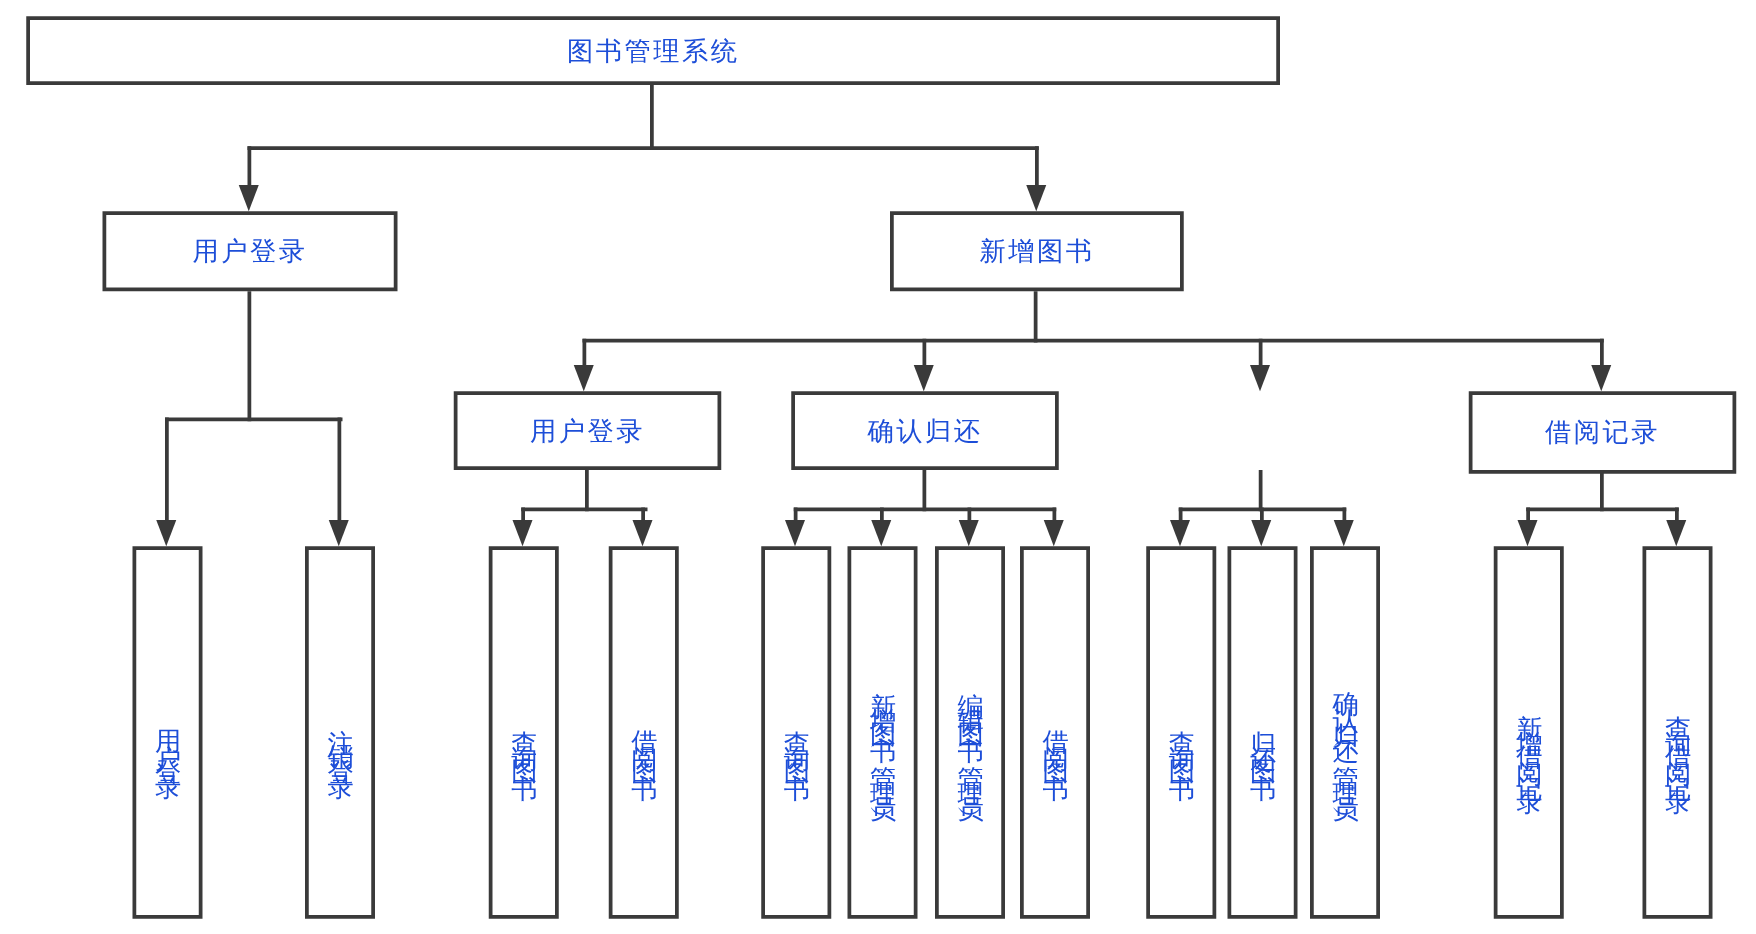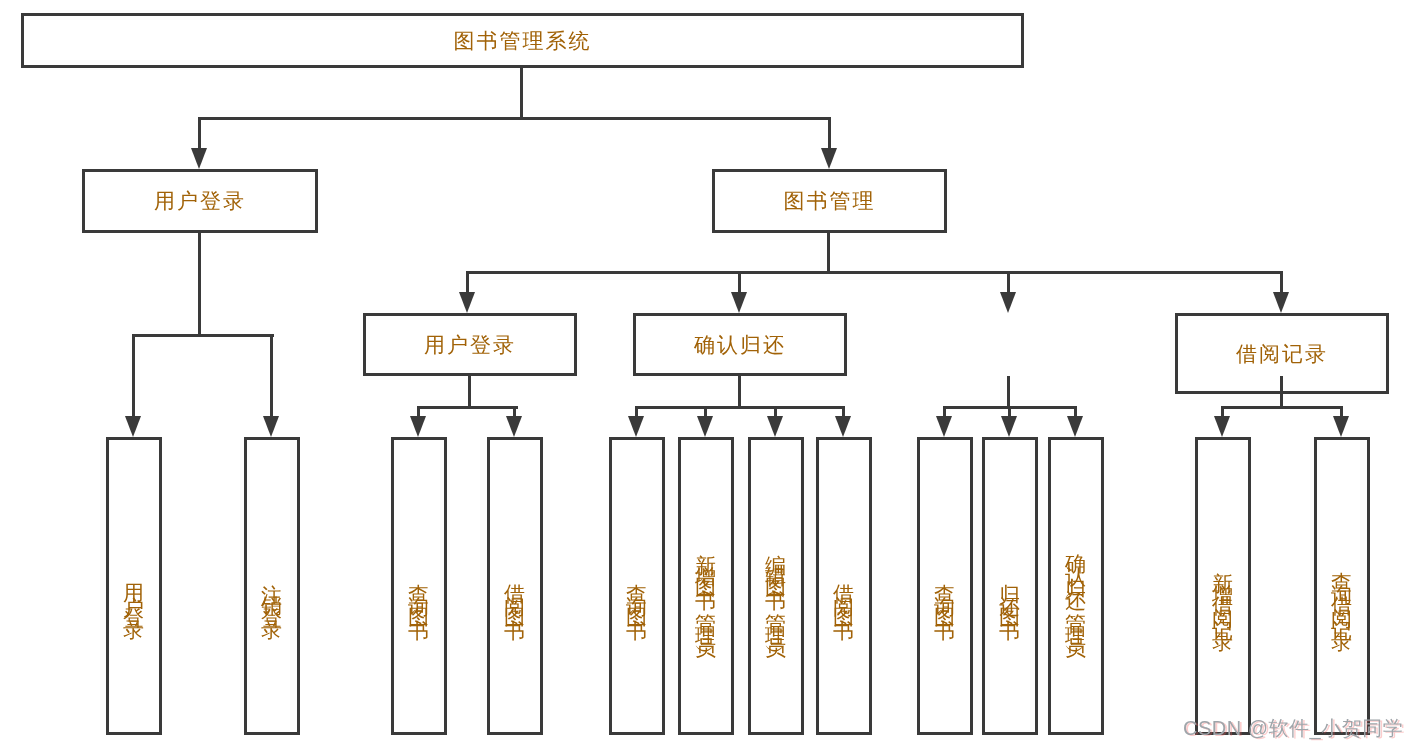--- a/index.html
+++ b/index.html
@@ -4,21 +4,21 @@
 <style>
   html,body{margin:0;padding:0;background:#ffffff;}
   #canvas{
     position:relative;width:1405px;height:747px;background:#ffffff;overflow:hidden;
     font-family:"Liberation Sans","DejaVu Sans",sans-serif;
   }
   
   .node{
     position:absolute;box-sizing:border-box;background:#ffffff;
     border:3px solid #3a3a3a;display:flex;align-items:center;justify-content:center;
-    color:#a16207;
+    color:#1d4ed8;
   }
   .node .t{font-size:21px;letter-spacing:2px;white-space:nowrap;}
   .node.v .t{
     writing-mode:vertical-rl;text-orientation:mixed;
     letter-spacing:12px;line-height:1;padding-top:10px;white-space:normal;
   }
   
   .hline{position:absolute;height:3px;background:#3a3a3a;}
   .vline{position:absolute;width:3px;background:#3a3a3a;}
   .drop{position:absolute;width:3px;background:#3a3a3a;}
@@ -40,33 +40,33 @@
 
   <div class="node h" style="left:21px;top:13px;width:1003px;height:55px;">
     <span class="t">图书管理系统</span>
   </div>
 
   <div class="node h" style="left:82px;top:169px;width:236px;height:64px;">
     <span class="t">用户登录</span>
   </div>
 
   <div class="node h" style="left:712px;top:169px;width:235px;height:64px;">
-    <span class="t">图书管理</span>
+    <span class="t">新增图书</span>
   </div>
 
   <div class="node h" style="left:363px;top:313px;width:214px;height:63px;">
     <span class="t">用户登录</span>
   </div>
 
   <div class="node h" style="left:633px;top:313px;width:214px;height:63px;">
     <span class="t">确认归还</span>
   </div>
 
 
-  <div class="node h" style="left:1175px;top:313px;width:214px;height:81px;">
+  <div class="node h" style="left:1175px;top:313px;width:214px;height:66px;">
     <span class="t">借阅记录</span>
   </div>
 
   <div class="node v" style="left:106px;top:437px;width:56px;height:298px;">
     <span class="t">用户登录</span>
   </div>
   <div class="node v" style="left:244px;top:437px;width:56px;height:298px;">
     <span class="t">注销登录</span>
   </div>
 
@@ -140,15 +140,14 @@
   <div class="hline" style="left:943px;top:406px;width:134px;"></div>
   <div class="drop" style="left:943px;top:406px;height:10px;"></div>
   <div class="drop" style="left:1008px;top:406px;height:10px;"></div>
   <div class="drop" style="left:1074px;top:406px;height:10px;"></div>
 
   <div class="vline" style="left:1280px;top:376px;height:33px;"></div>
   <div class="hline" style="left:1221px;top:406px;width:122px;"></div>
   <div class="drop" style="left:1221px;top:406px;height:10px;"></div>
   <div class="drop" style="left:1340px;top:406px;height:10px;"></div>
 
-  <div class="watermark">CSDN @软件_小贺同学</div>
 
 </div>
 
 </body></html>

